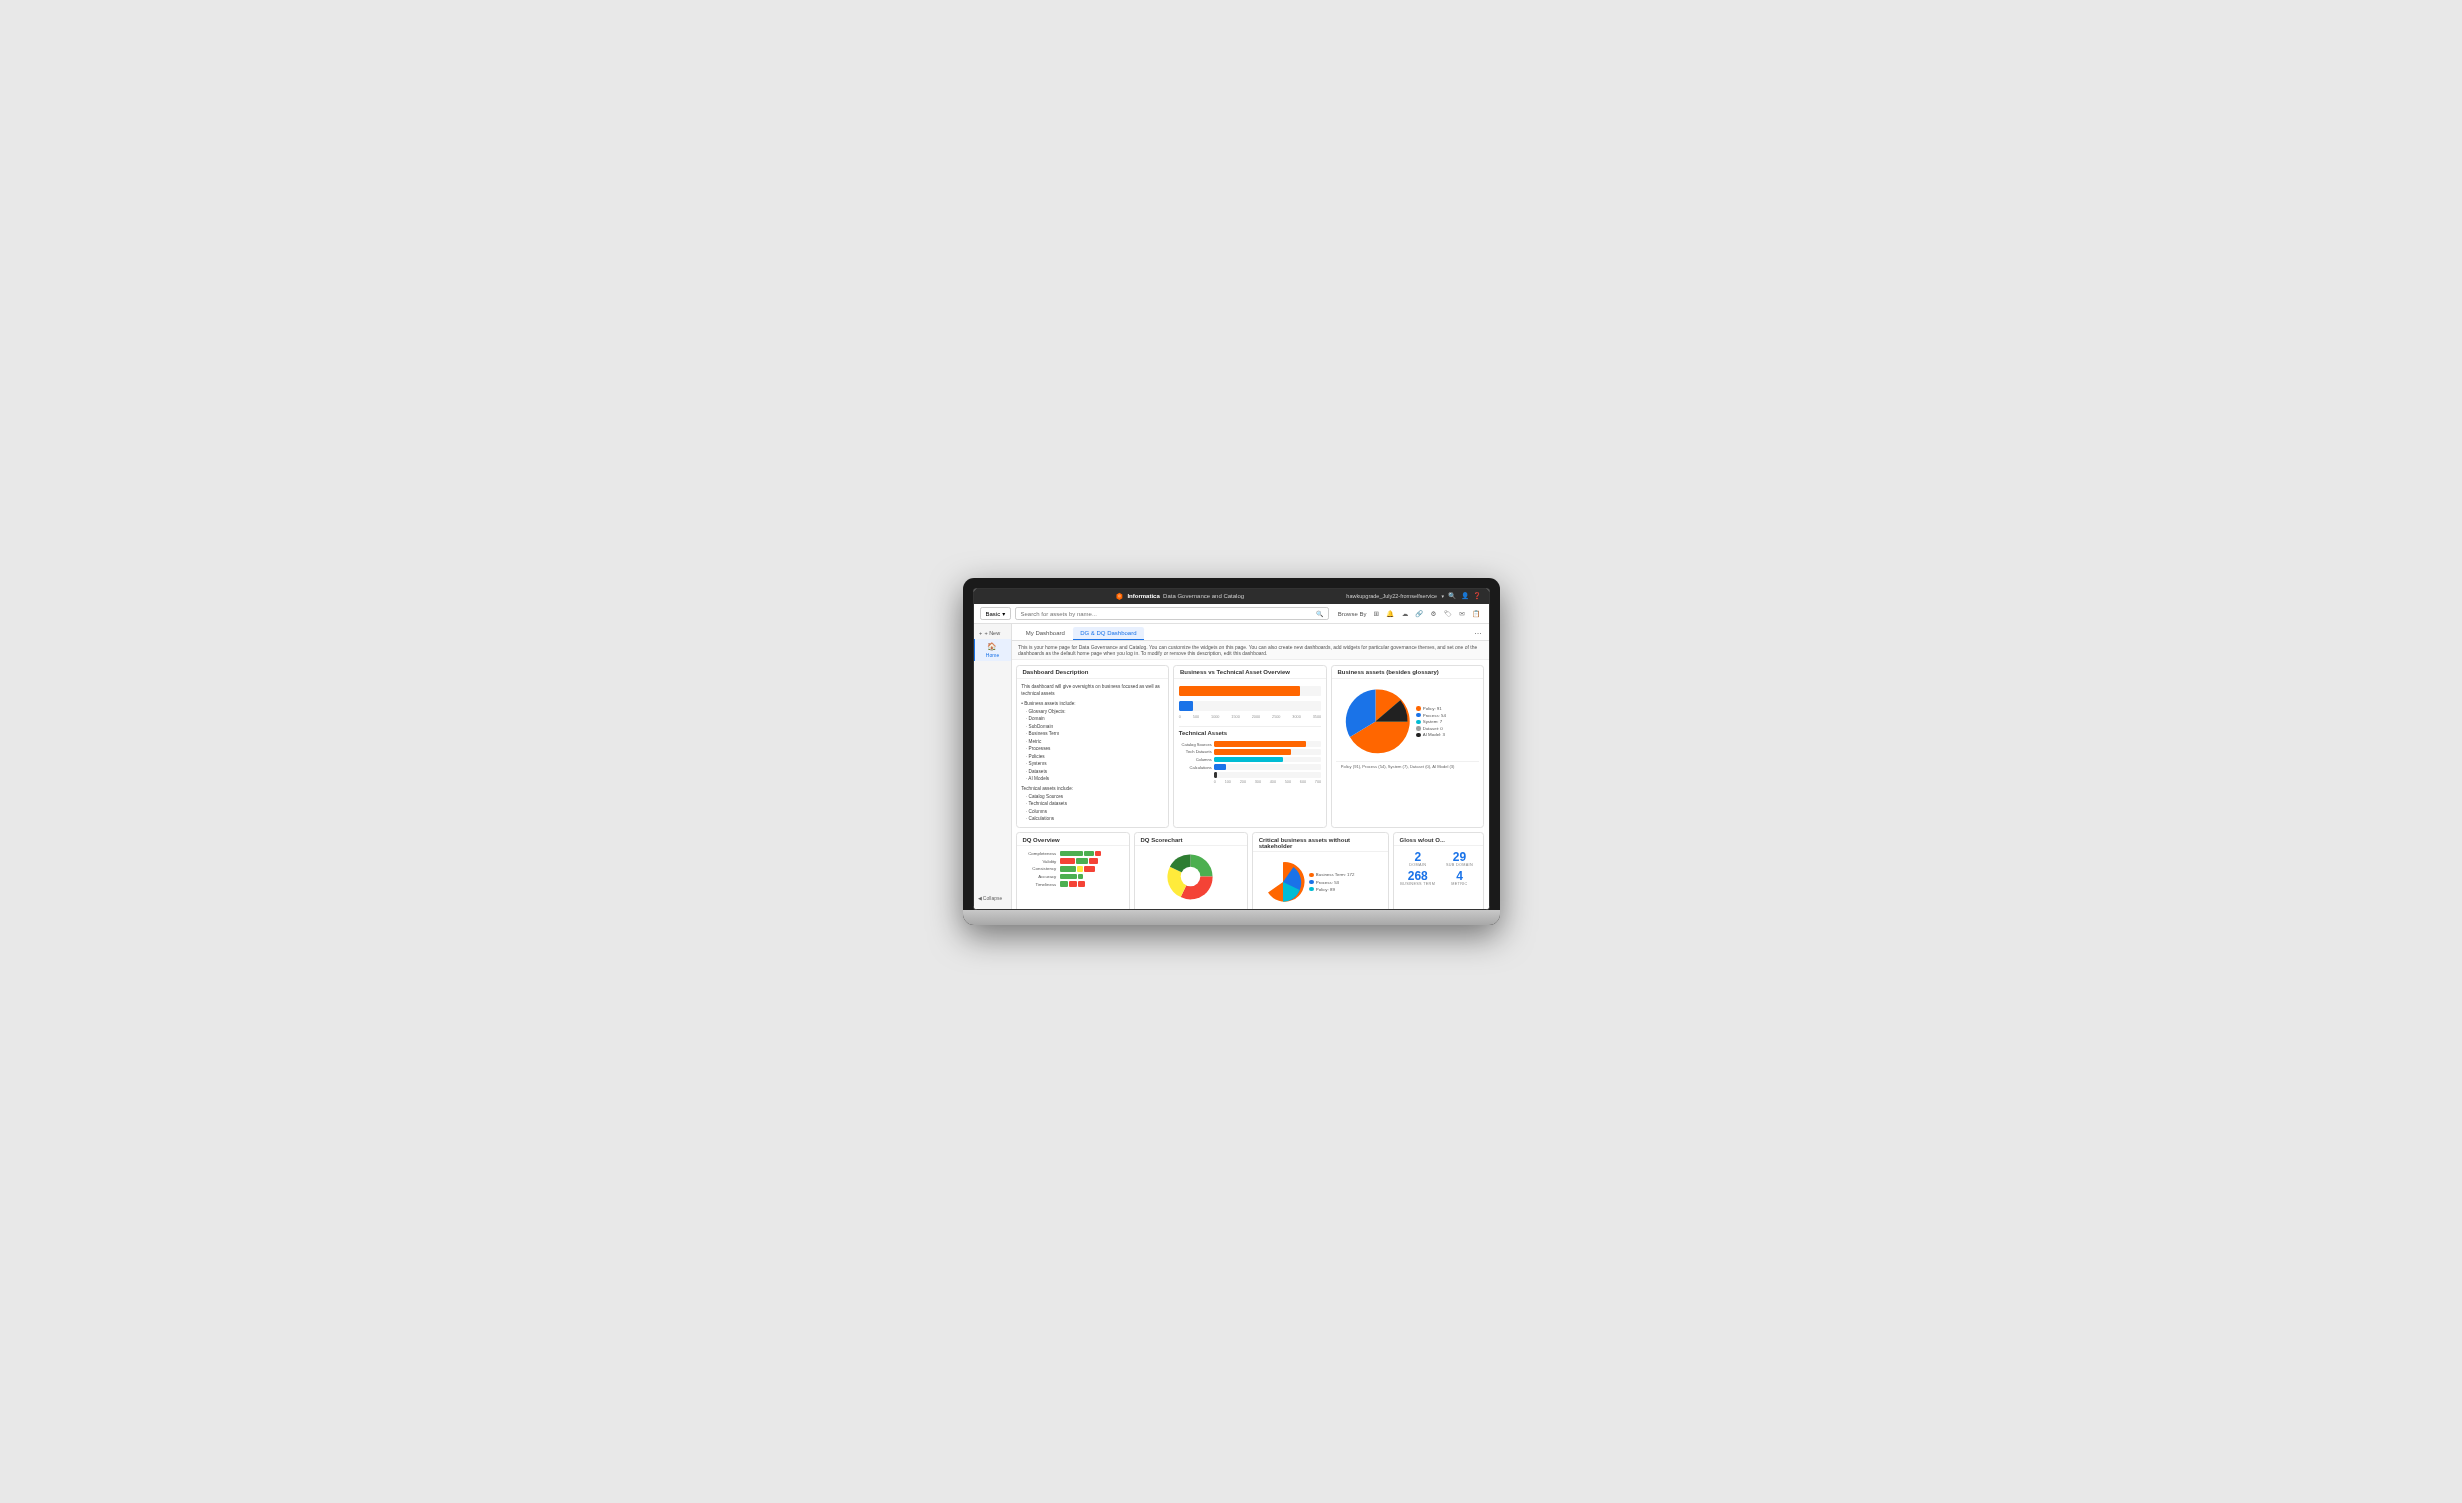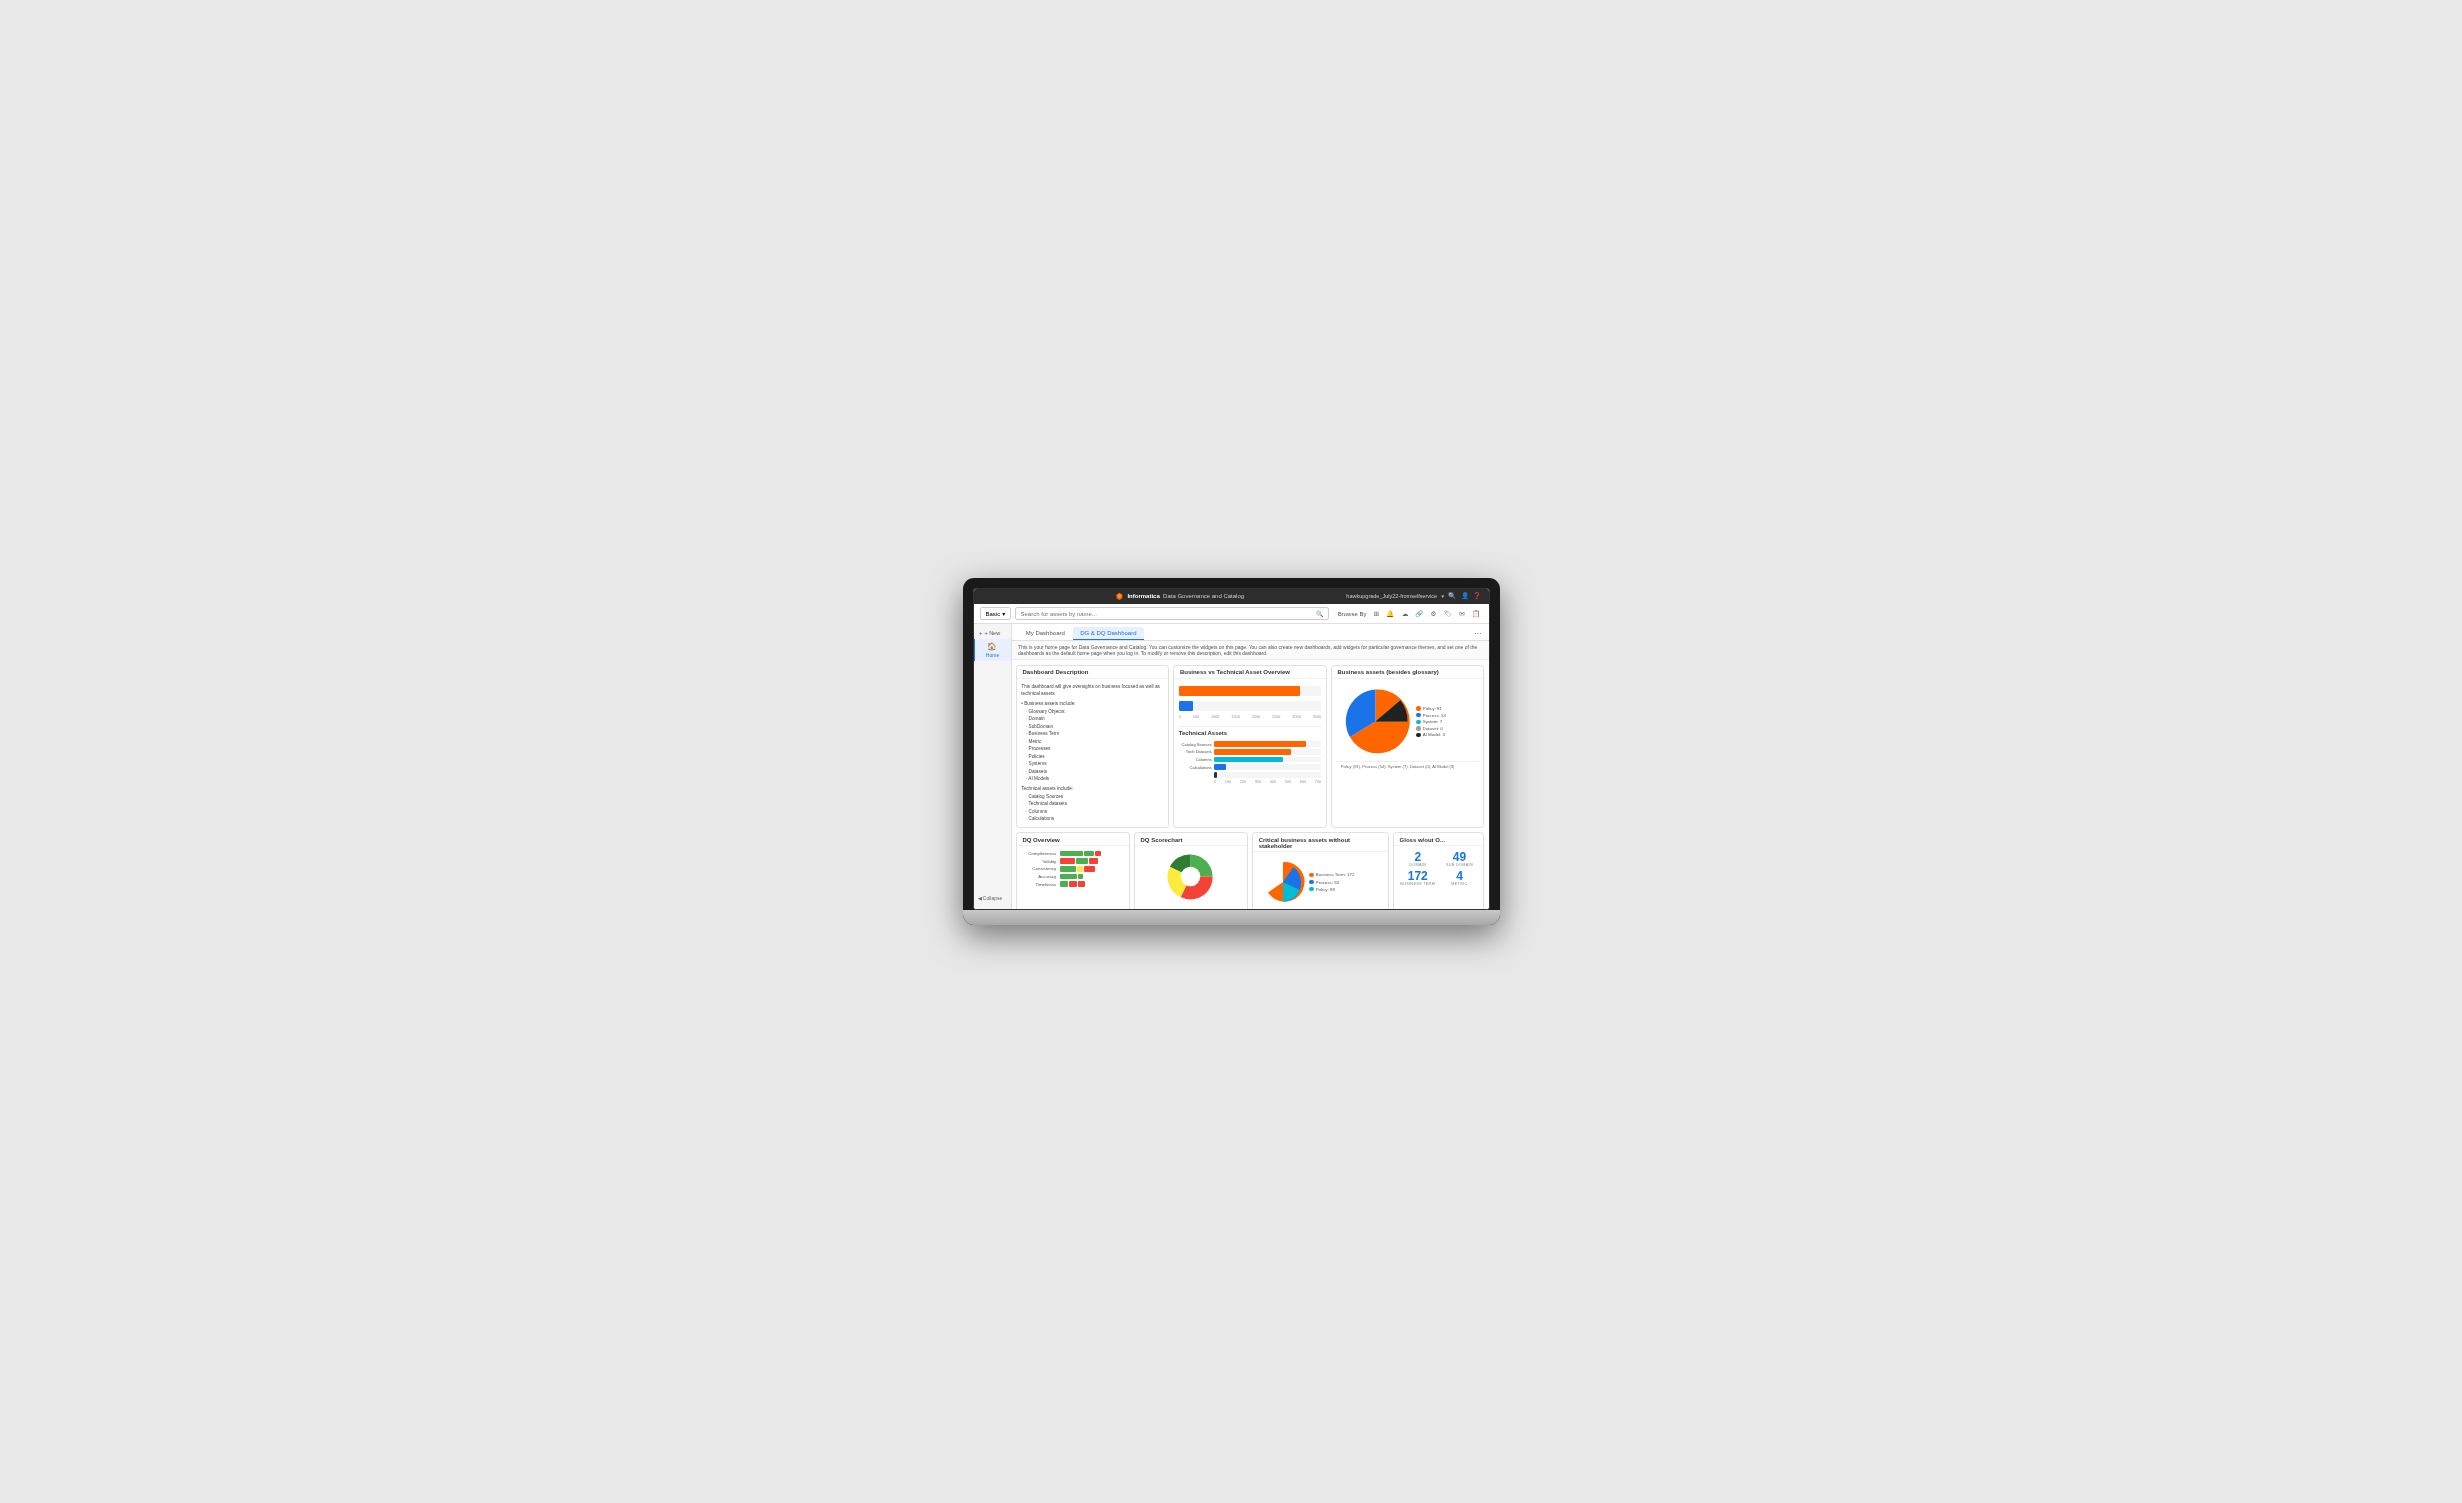--- a/index.html
+++ b/index.html
@@ -761,25 +761,25 @@
 
           <div class="widget">
             <div class="widget-header">Gloss w/out O...</div>
             <div class="widget-body gloss-widget">
               <div class="gloss-grid">
                 <div class="gloss-cell">
                   <div class="gloss-number">2</div>
                   <div class="gloss-label">DOMAIN</div>
                 </div>
                 <div class="gloss-cell">
-                  <div class="gloss-number">49</div>
+                  <div class="gloss-number">29</div>
                   <div class="gloss-label">SUB DOMAIN</div>
                 </div>
                 <div class="gloss-cell">
-                  <div class="gloss-number">172</div>
+                  <div class="gloss-number">268</div>
                   <div class="gloss-label">BUSINESS TERM</div>
                 </div>
                 <div class="gloss-cell">
                   <div class="gloss-number">4</div>
                   <div class="gloss-label">METRIC</div>
                 </div>
               </div>
             </div>
           </div>
         </div>

